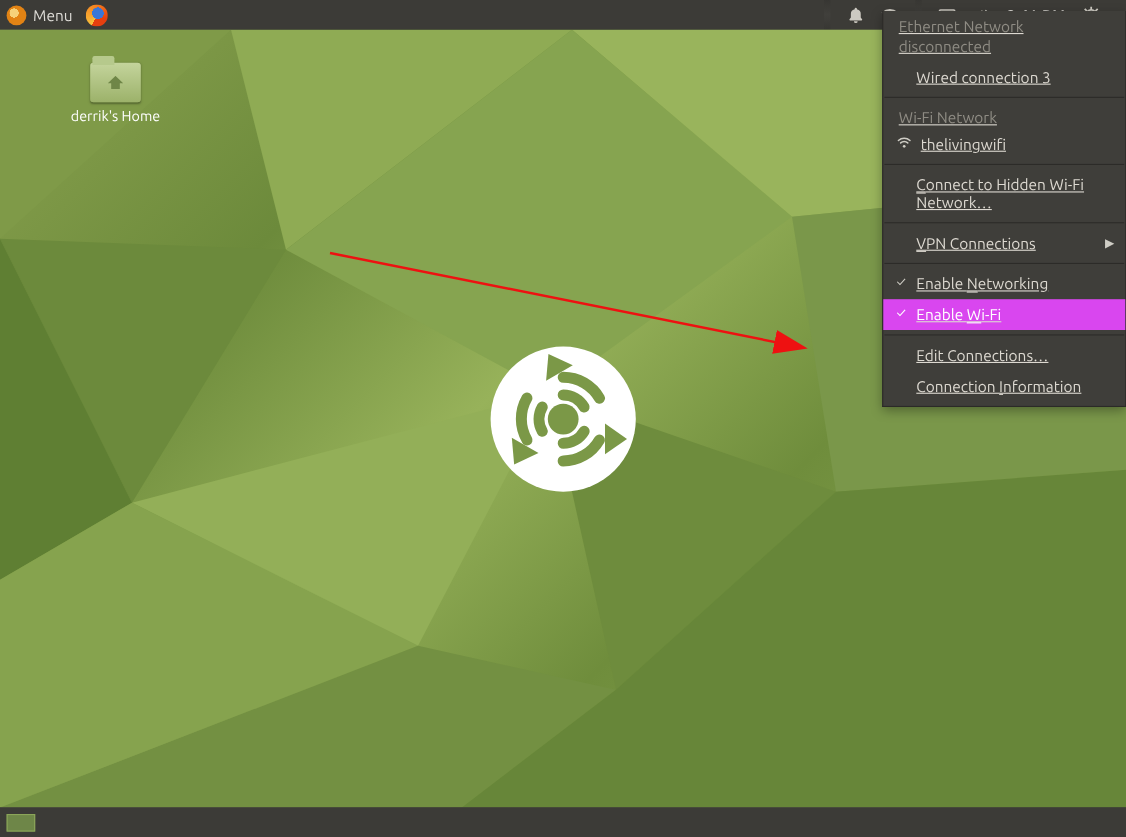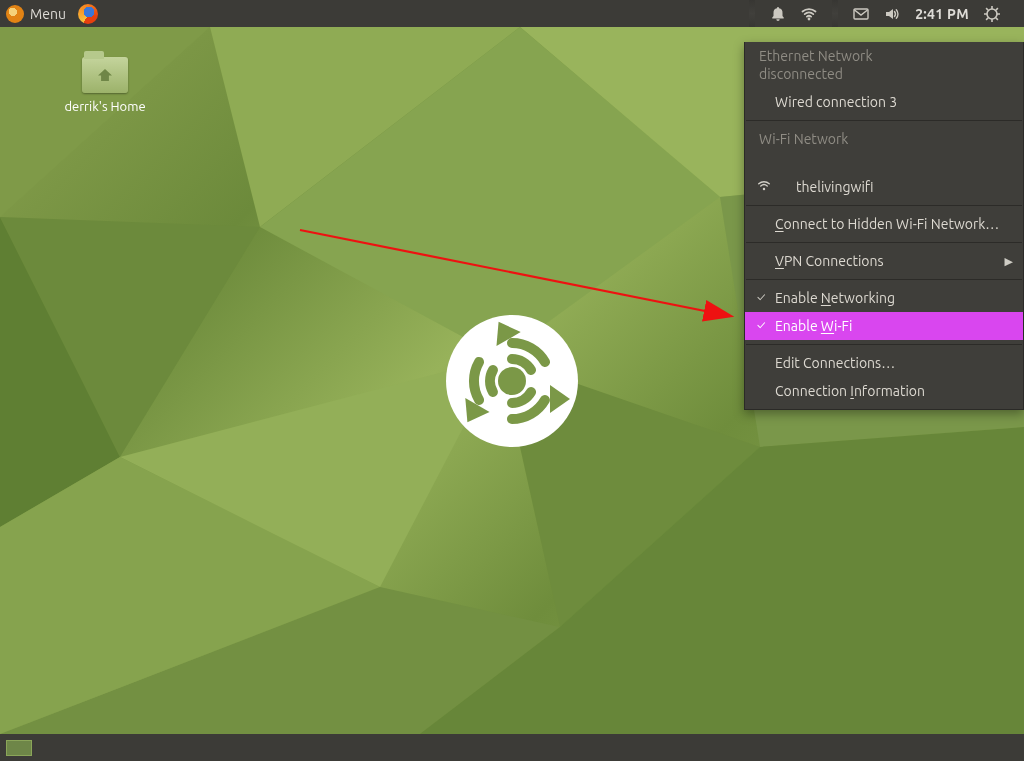--- a/index.html
+++ b/index.html
@@ -59,29 +59,30 @@
       clip-path: polygon(50% 0, 0 55%, 22% 55%, 22% 100%, 78% 100%, 78% 55%, 100% 55%);
     }
 
     .center-logo {
       position:absolute; left:50%; top:50%; width:140px; height:140px;
       transform:translate(-50%,-50%);
     }
 
     
     .popup-menu {
-      position: absolute; top: 42px; right: 0; width: 280px;
+      position: absolute; top: 10px; right: 0; width: 222px;
       background: #3f3e3a; color: #ddd9d1; border: 1px solid #2b2a27; border-top: none;
       font-size: 14px; padding-bottom:4px;
       box-shadow: 0 4px 10px rgba(0,0,0,.35);
+      text-decoration: underline;
     }
     .menu-header { color:#8f8c84; padding: 6px 14px 2px; font-size:14px; }
     .menu-sub    { color:#8f8c84; padding: 0 14px 6px; }
     .menu-item   { padding: 6px 14px 6px 30px; cursor:pointer; position:relative; }
-    .menu-item.with-icon { padding-left: 51px; margin-top: 24px; }
+    .menu-item.with-icon { padding-left: 34px; }
     .menu-item .wifi-dot { position:absolute; left:12px; top:50%; transform:translateY(-50%); }
     .menu-item.highlight { background:#d946ef; color:#fff; }
     .menu-check::before { content:"✓"; position:absolute; left:12px; color:#cfcdc5; font-size:12px; }
     .menu-item.highlight.menu-check::before{ color:#fff; }
     .menu-sep { height:1px; background:#2c2b28; margin:4px 1px; }
     .menu-submenu-arrow { position:absolute; right:10px; top:50%; transform:translateY(-50%); font-size:11px; color:#cfcdc5;}
     .underline { text-decoration: underline; text-decoration-thickness:1px; text-underline-offset:2px; }
 
     
     svg.annotation { position:absolute; left:0; top:0; pointer-events:none; }

